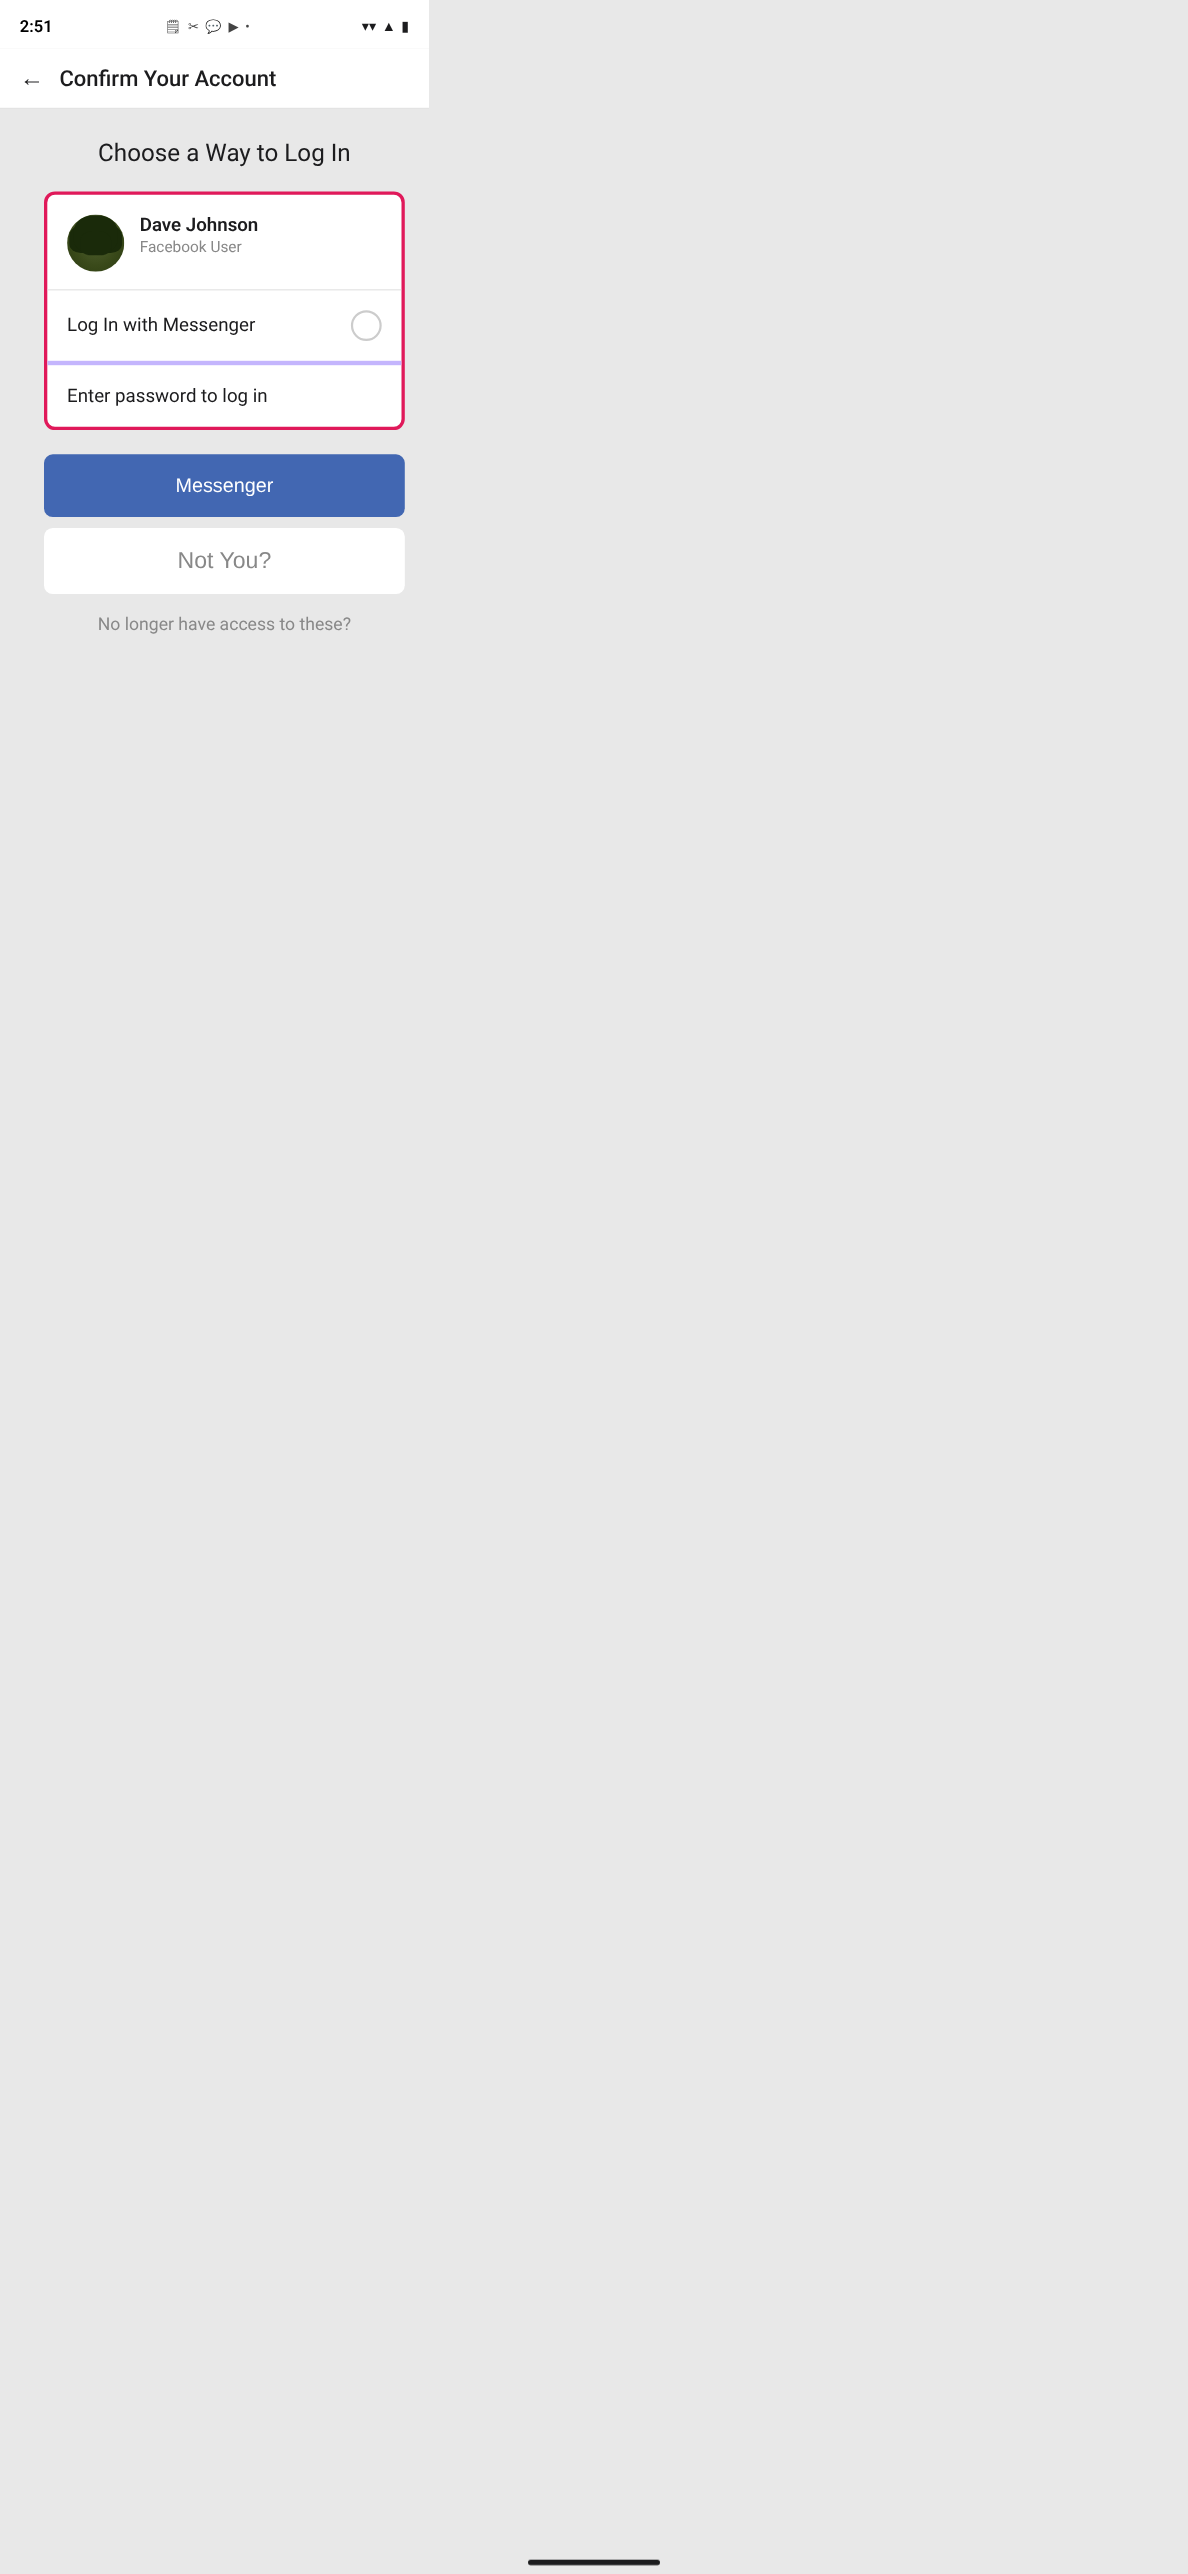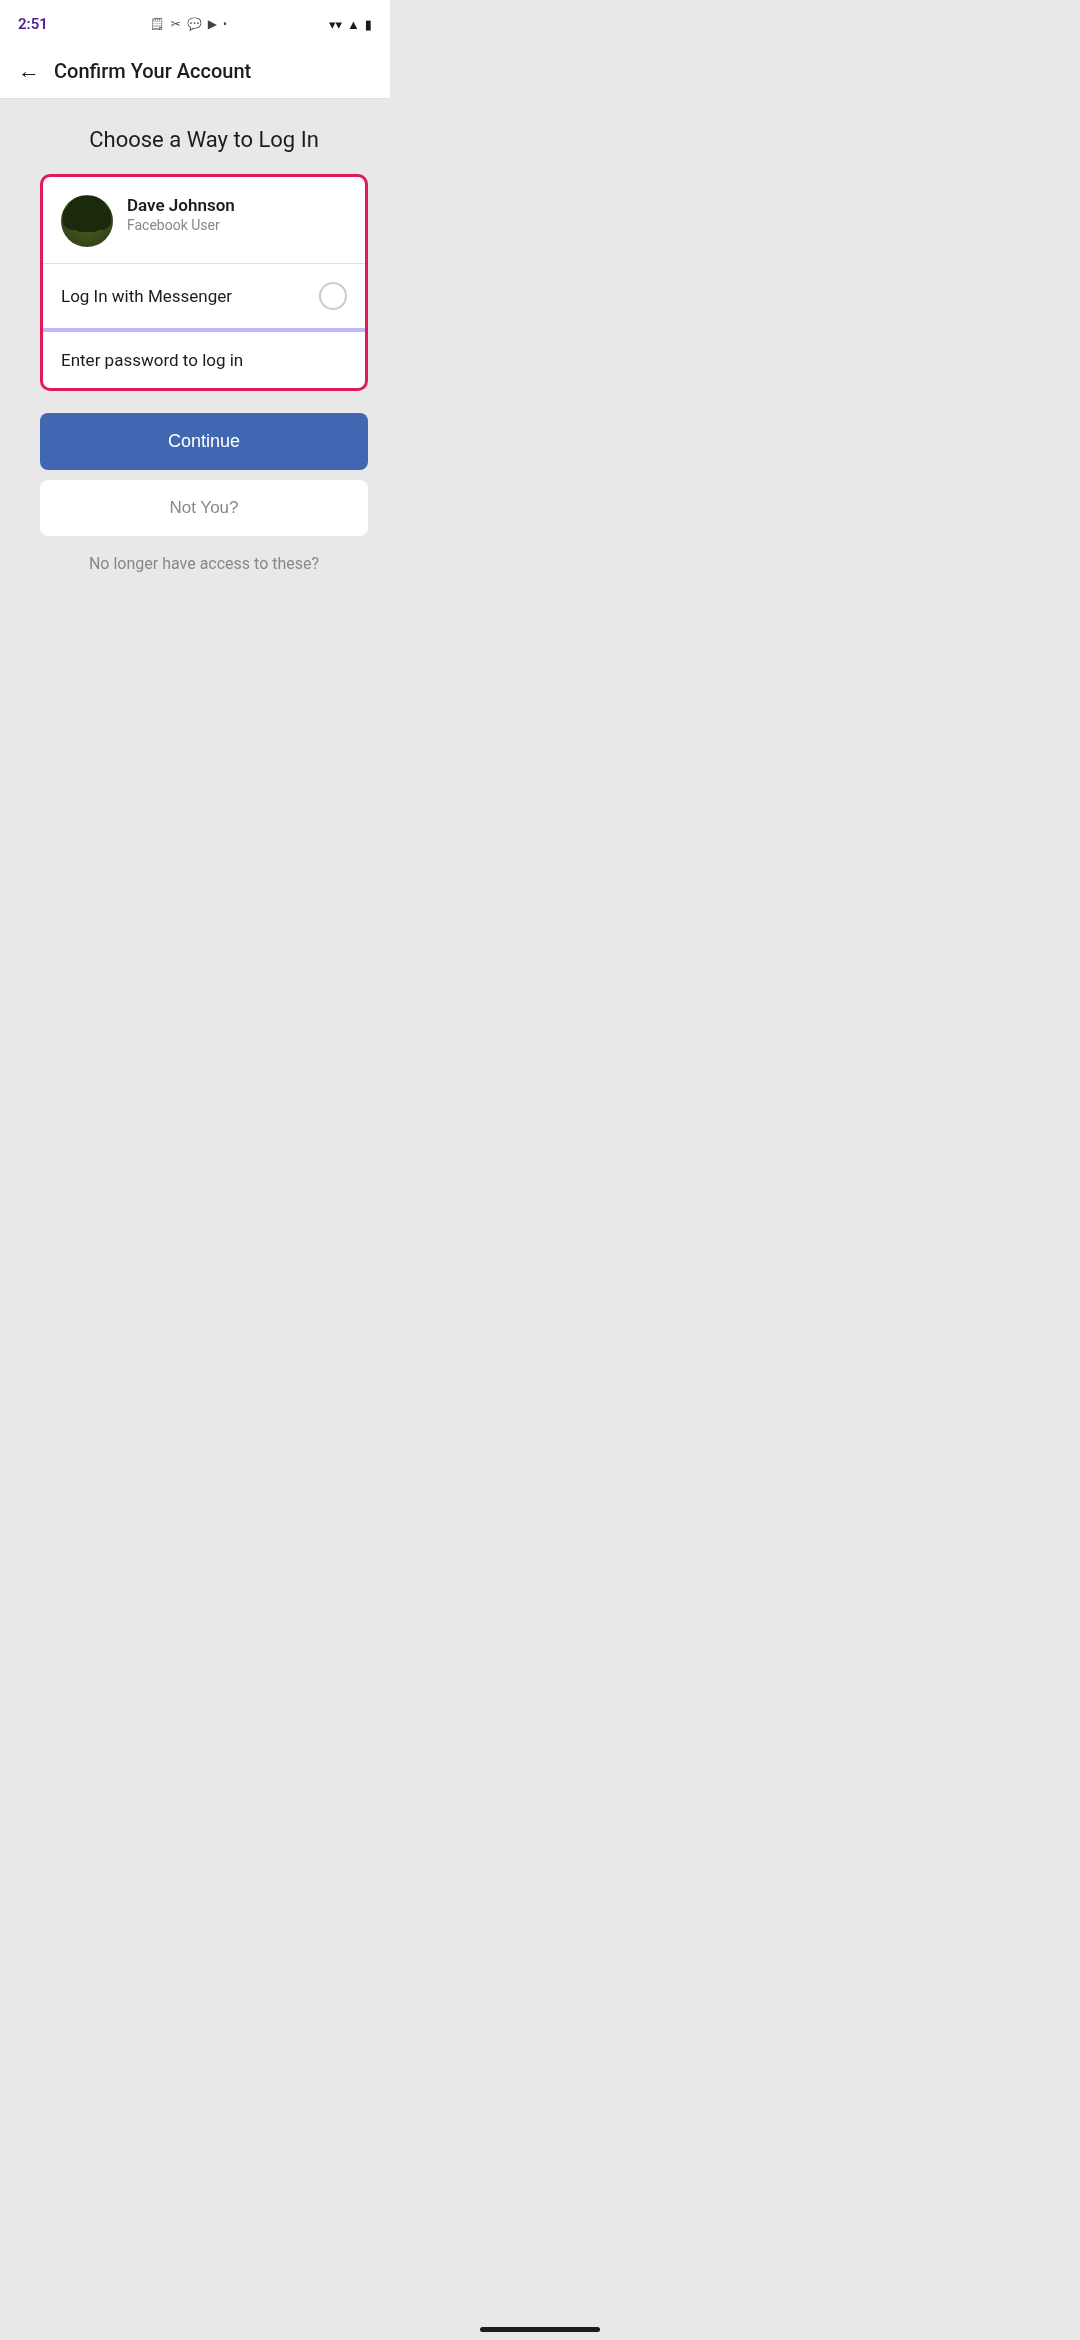--- a/index.html
+++ b/index.html
@@ -20,21 +20,21 @@
       background: #fff;
       display: flex;
       align-items: center;
       justify-content: space-between;
       padding: 10px 18px 6px 18px;
       height: 44px;
     }
     .status-time {
       font-size: 15px;
       font-weight: 600;
-      color: #4c1d95;
+      color: #000000;
     }
     .status-icons {
       display: flex;
       align-items: center;
       gap: 5px;
     }
     .status-icons span {
       font-size: 13px;
       color: #1c1c1e;
     }
@@ -218,21 +218,21 @@
       margin-bottom: 10px;
     }
 
     
     .not-you-button {
       display: block;
       width: 100%;
       padding: 18px;
       background: #fff;
       color: #888;
-      font-size: 17px;
+      font-size: 21px;
       font-weight: 400;
       text-align: center;
       border: none;
       border-radius: 8px;
       cursor: pointer;
       margin-bottom: 18px;
     }
 
     
     .no-access-text {
@@ -310,21 +310,21 @@
 
 
     <div class="option-row">
       <div>
         <div class="option-label">Enter password to log in</div>
       </div>
     </div>
 
   </div>
 
-  <button class="continue-button">Continue</button>
+  <button class="continue-button">Messenger</button>
 
   <button class="not-you-button">Not You?</button>
 
   <div class="no-access-text">No longer have access to these?</div>
 
 </div>
 
 <div class="bottom-area"></div>
 
 <div class="home-indicator"></div>

